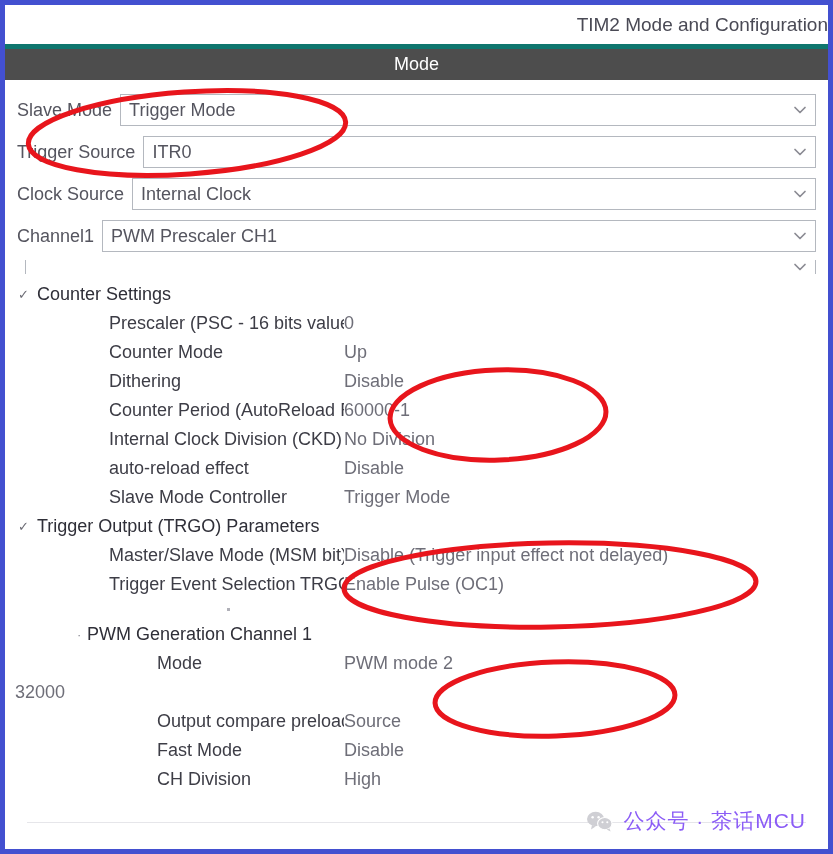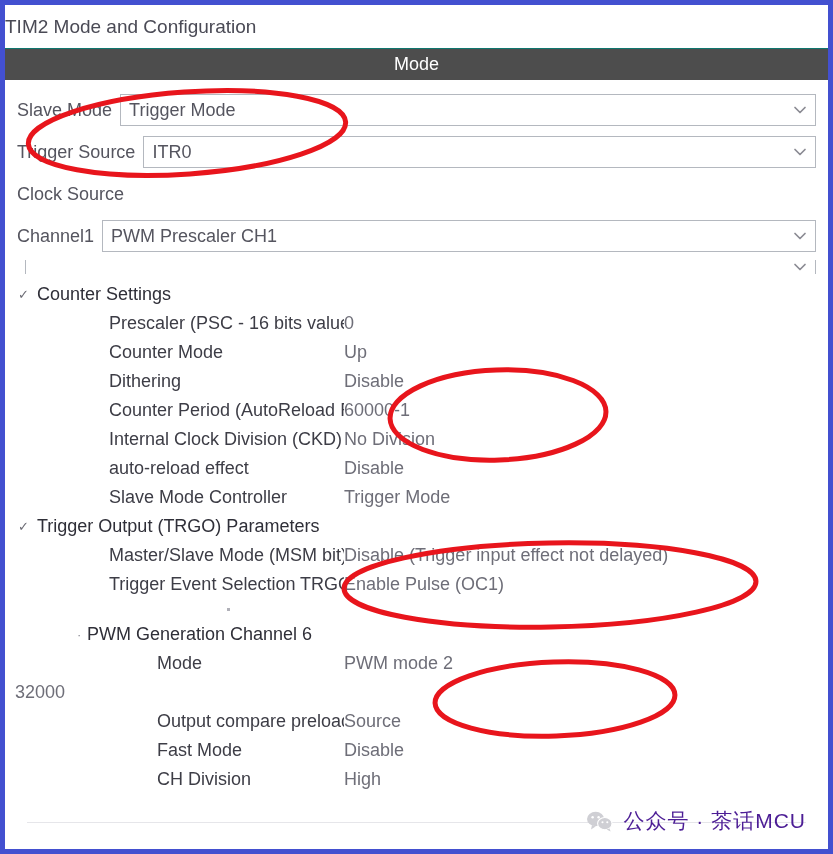--- a/index.html
+++ b/index.html
@@ -27,25 +27,25 @@
     background: #ffffff;
     box-sizing: border-box;
     overflow: hidden;
   }
 
   
   .title-bar {
     height: 44px;
     display: flex;
     align-items: center;
-    justify-content: flex-start;
+    justify-content: flex-end;
     font-size: 19px;
     color: #4a4a55;
     background: #ffffff;
-    border-bottom: 1px solid #0f766e;
+    border-bottom: 5px solid #0f766e;
     box-sizing: border-box;
   }
   .mode-bar {
     height: 31px;
     display: flex;
     align-items: center;
     justify-content: center;
     font-size: 18px;
     color: #ffffff;
     background: #4d4d4d;
@@ -179,21 +179,21 @@
     height: 1px;
     background: #e6e6ea;
   }
   .watermark {
     position: absolute;
     right: 22px;
     bottom: 14px;
     display: flex;
     align-items: center;
     gap: 11px;
-    color: #4c1d95;
+    color: #8b5cf6;
     font-size: 21px;
     letter-spacing: 1px;
     white-space: nowrap;
   }
   .watermark .wechat-icon {
     width: 27px;
     height: 22px;
     display: block;
     flex: 0 0 27px;
   }
@@ -243,20 +243,28 @@
           <span class="chev">
             <svg viewBox="0 0 18 18" width="18" height="18">
                 <path d="M4 6.5 L9 11.5 L14 6.5" fill="none" stroke="#8b8b93" stroke-width="1.7" stroke-linecap="round" stroke-linejoin="round"></path>
               </svg>
           </span>
         </div>
       </div>
 
       <div class="combo-row">
         <span class="combo-label">Clock Source</span>
+        <div class="combo-box">
+          <span class="combo-value">Internal Clock</span>
+          <span class="chev">
+            <svg viewBox="0 0 18 18" width="18" height="18">
+                <path d="M4 6.5 L9 11.5 L14 6.5" fill="none" stroke="#8b8b93" stroke-width="1.7" stroke-linecap="round" stroke-linejoin="round"></path>
+              </svg>
+          </span>
+        </div>
       </div>
 
       <div class="combo-row">
         <span class="combo-label">Channel1</span>
         <div class="combo-box">
           <span class="combo-value">PWM Prescaler CH1</span>
           <span class="chev">
             <svg viewBox="0 0 18 18" width="18" height="18">
                 <path d="M4 6.5 L9 11.5 L14 6.5" fill="none" stroke="#8b8b93" stroke-width="1.7" stroke-linecap="round" stroke-linejoin="round"></path>
               </svg>
@@ -324,21 +332,21 @@
       </div>
       <div class="param-row lvl1">
         <span class="pname">Trigger Event Selection TRGO</span>
         <span class="pval">Enable Pulse (OC1)</span>
       </div>
 
       <div class="spacer-dot"></div>
 
       <div class="sub-head">
         <span class="dot">·</span>
-        <span>PWM Generation Channel 6</span>
+        <span>PWM Generation Channel 1</span>
       </div>
 
       <div class="param-row lvl2">
         <span class="pname">Mode</span>
         <span class="pval">PWM mode 2</span>
       </div>
       <div class="param-row lvl2">
         <span class="pval">32000</span>
       </div>
       <div class="param-row lvl2">

